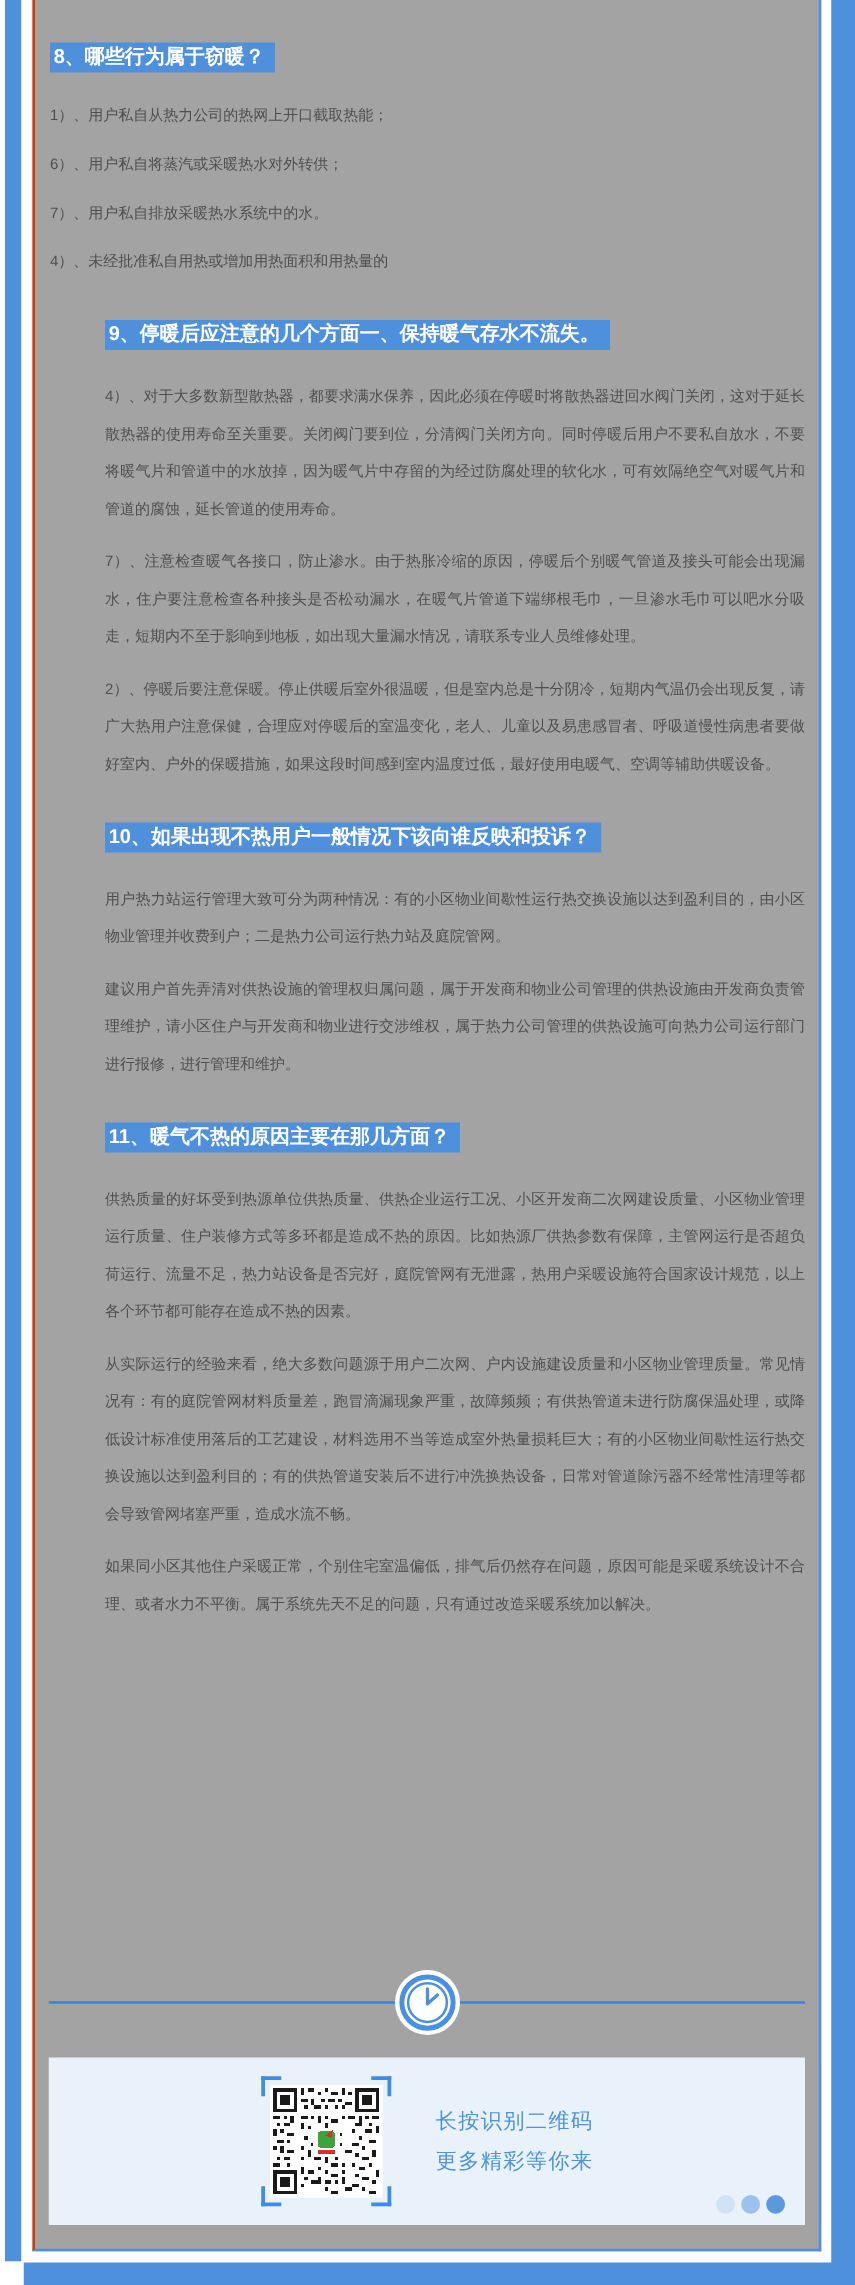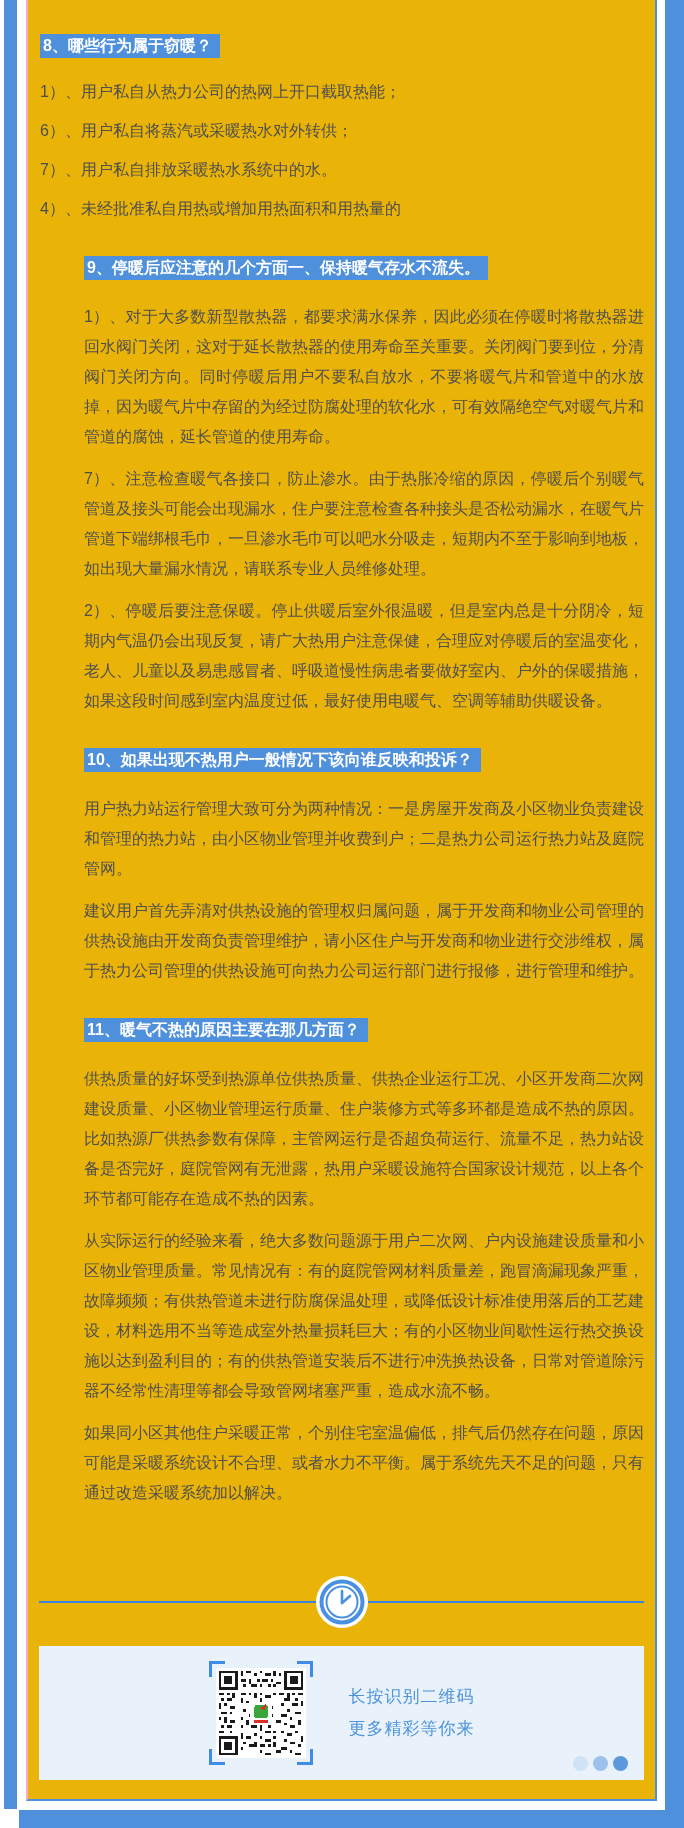--- a/index.html
+++ b/index.html
@@ -8,34 +8,34 @@
     font-family:"Liberation Sans","DejaVu Sans",sans-serif;
     overflow:hidden;
   }
   
   .bar-left{position:absolute;left:4px;top:0;width:13px;height:1809px;background:#4f90dd;}
   .bar-right{position:absolute;right:0;top:0;width:19px;height:1828px;background:#4f90dd;}
   .bar-bottom{position:absolute;left:19px;right:0;bottom:0;height:18px;background:#4f90dd;}
   
   .panel{
     position:absolute;left:26px;top:0;width:631px;height:1801px;box-sizing:border-box;
-    border-left:2px solid #f9a8d4;border-right:2px solid #4f90dd;border-bottom:2px solid #4f90dd;
-    background:#eab308;overflow:hidden;
+    border-left:2px solid #c2410c;border-right:2px solid #4f90dd;border-bottom:2px solid #4f90dd;
+    background:#a3a3a3;overflow:hidden;
   }
   .content{padding:34px 11px 0 12px;}
   section{display:block;margin:0;}
   section + section{margin-top:32px;margin-left:44px;}
   .sec-title{
     display:inline-block;margin:0 0 10px 0;
     background:#4f90dd;color:#ffffff;
     font-size:16px;font-weight:bold;line-height:20px;
     padding:2px 8px 2px 3px;
   }
   .body-p{
-    margin:12px 0;font-size:16px;line-height:30px;color:#4f4f4f;
+    margin:12px 0;font-size:12px;line-height:30px;color:#4f4f4f;
     text-align:justify;text-justify:inter-ideograph;word-break:break-all;
   }
   .item-p{margin:9px 0;}
   
   .divider{position:absolute;left:11px;right:11px;top:1576px;height:52px;}
   .divider-line{position:absolute;left:0;right:0;top:25px;height:2px;background:#3c82e0;}
   .clock{
     position:absolute;left:50%;top:26px;transform:translate(-50%,-50%);
     width:52px;height:52px;background:#ffffff;border-radius:50%;
     display:flex;align-items:center;justify-content:center;
@@ -72,28 +72,28 @@
     <section>
       <h2 class="sec-title">8、哪些行为属于窃暖？</h2>
       <p class="body-p item-p">1）、用户私自从热力公司的热网上开口截取热能；</p>
       <p class="body-p item-p">6）、用户私自将蒸汽或采暖热水对外转供；</p>
       <p class="body-p item-p">7）、用户私自排放采暖热水系统中的水。</p>
       <p class="body-p item-p">4）、未经批准私自用热或增加用热面积和用热量的</p>
     </section>
 
     <section>
       <h2 class="sec-title">9、停暖后应注意的几个方面一、保持暖气存水不流失。</h2>
-      <p class="body-p">1）、对于大多数新型散热器，都要求满水保养，因此必须在停暖时将散热器进回水阀门关闭，这对于延长散热器的使用寿命至关重要。关闭阀门要到位，分清阀门关闭方向。同时停暖后用户不要私自放水，不要将暖气片和管道中的水放掉，因为暖气片中存留的为经过防腐处理的软化水，可有效隔绝空气对暖气片和管道的腐蚀，延长管道的使用寿命。</p>
+      <p class="body-p">4）、对于大多数新型散热器，都要求满水保养，因此必须在停暖时将散热器进回水阀门关闭，这对于延长散热器的使用寿命至关重要。关闭阀门要到位，分清阀门关闭方向。同时停暖后用户不要私自放水，不要将暖气片和管道中的水放掉，因为暖气片中存留的为经过防腐处理的软化水，可有效隔绝空气对暖气片和管道的腐蚀，延长管道的使用寿命。</p>
       <p class="body-p">7）、注意检查暖气各接口，防止渗水。由于热胀冷缩的原因，停暖后个别暖气管道及接头可能会出现漏水，住户要注意检查各种接头是否松动漏水，在暖气片管道下端绑根毛巾，一旦渗水毛巾可以吧水分吸走，短期内不至于影响到地板，如出现大量漏水情况，请联系专业人员维修处理。</p>
       <p class="body-p">2）、停暖后要注意保暖。停止供暖后室外很温暖，但是室内总是十分阴冷，短期内气温仍会出现反复，请广大热用户注意保健，合理应对停暖后的室温变化，老人、儿童以及易患感冒者、呼吸道慢性病患者要做好室内、户外的保暖措施，如果这段时间感到室内温度过低，最好使用电暖气、空调等辅助供暖设备。</p>
     </section>
 
     <section>
       <h2 class="sec-title">10、如果出现不热用户一般情况下该向谁反映和投诉？</h2>
-      <p class="body-p">用户热力站运行管理大致可分为两种情况：一是房屋开发商及小区物业负责建设和管理的热力站，由小区物业管理并收费到户；二是热力公司运行热力站及庭院管网。</p>
+      <p class="body-p">用户热力站运行管理大致可分为两种情况：有的小区物业间歇性运行热交换设施以达到盈利目的，由小区物业管理并收费到户；二是热力公司运行热力站及庭院管网。</p>
       <p class="body-p">建议用户首先弄清对供热设施的管理权归属问题，属于开发商和物业公司管理的供热设施由开发商负责管理维护，请小区住户与开发商和物业进行交涉维权，属于热力公司管理的供热设施可向热力公司运行部门进行报修，进行管理和维护。</p>
     </section>
 
     <section>
       <h2 class="sec-title">11、暖气不热的原因主要在那几方面？</h2>
       <p class="body-p">供热质量的好坏受到热源单位供热质量、供热企业运行工况、小区开发商二次网建设质量、小区物业管理运行质量、住户装修方式等多环都是造成不热的原因。比如热源厂供热参数有保障，主管网运行是否超负荷运行、流量不足，热力站设备是否完好，庭院管网有无泄露，热用户采暖设施符合国家设计规范，以上各个环节都可能存在造成不热的因素。</p>
       <p class="body-p">从实际运行的经验来看，绝大多数问题源于用户二次网、户内设施建设质量和小区物业管理质量。常见情况有：有的庭院管网材料质量差，跑冒滴漏现象严重，故障频频；有供热管道未进行防腐保温处理，或降低设计标准使用落后的工艺建设，材料选用不当等造成室外热量损耗巨大；有的小区物业间歇性运行热交换设施以达到盈利目的；有的供热管道安装后不进行冲洗换热设备，日常对管道除污器不经常性清理等都会导致管网堵塞严重，造成水流不畅。</p>
       <p class="body-p">如果同小区其他住户采暖正常，个别住宅室温偏低，排气后仍然存在问题，原因可能是采暖系统设计不合理、或者水力不平衡。属于系统先天不足的问题，只有通过改造采暖系统加以解决。</p>
     </section>
 

